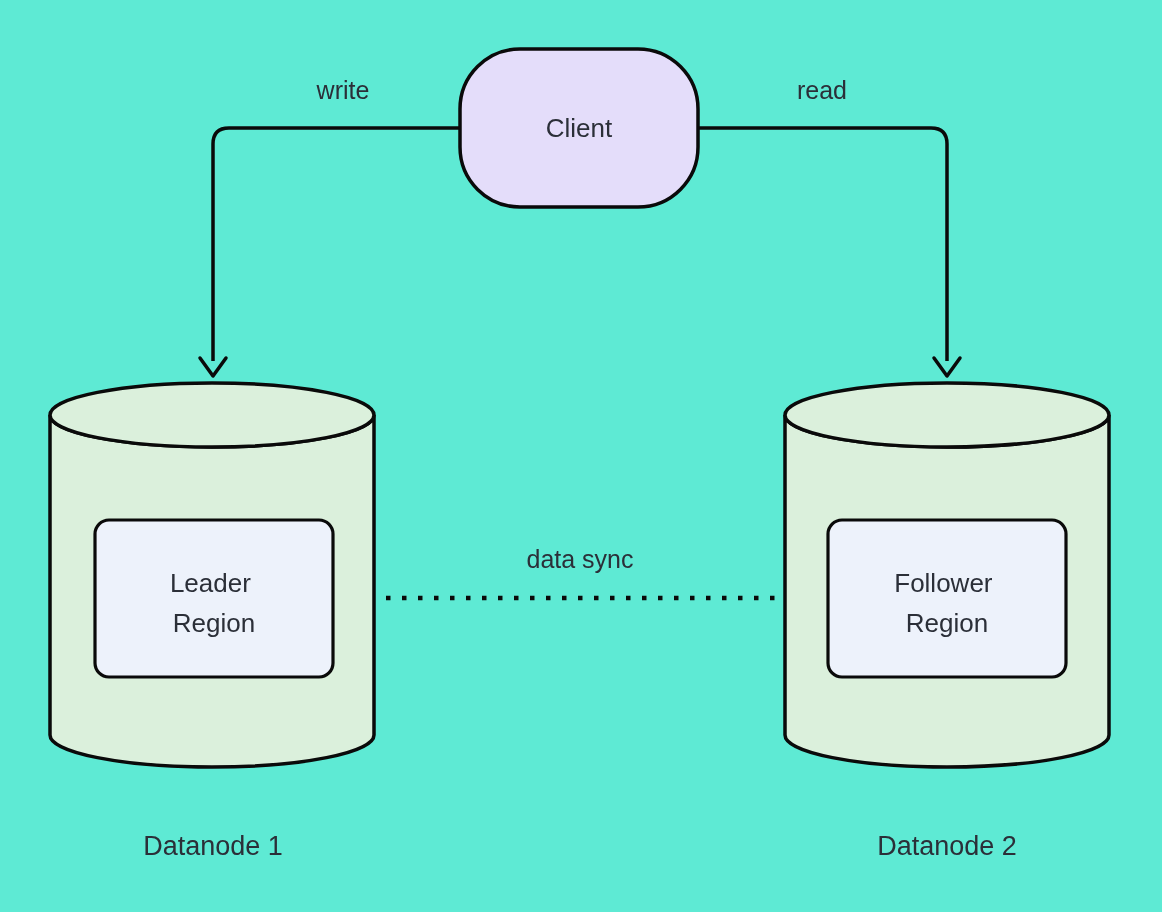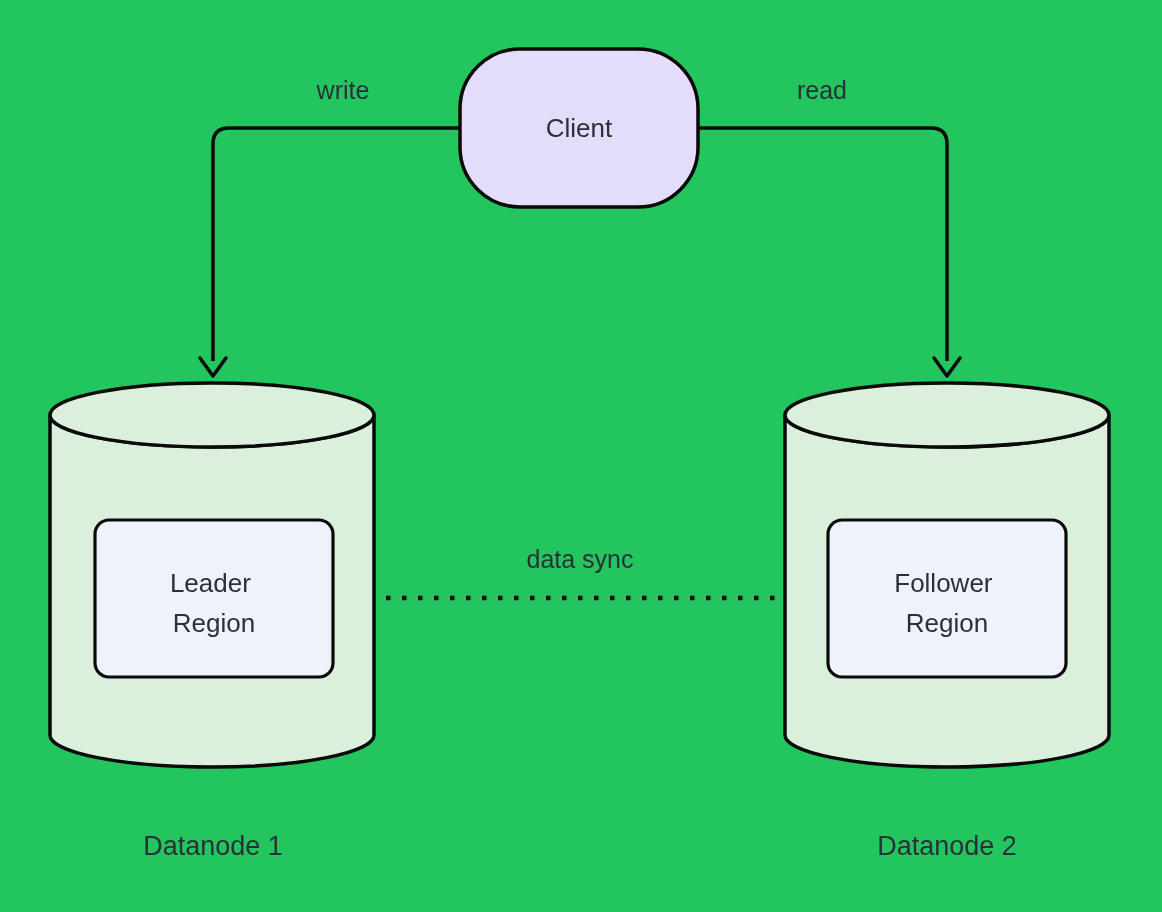--- a/index.html
+++ b/index.html
@@ -4,21 +4,21 @@
 <style>
   html, body {
     margin: 0;
     padding: 0;
     background: #ffffff;
   }
   .stage {
     position: relative;
     width: 1162px;
     height: 912px;
-    background: #22c55e;
+    background: #5eead4;
     overflow: hidden;
     font-family: "Liberation Sans", sans-serif;
   }
   svg text {
     font-family: "Liberation Sans", sans-serif;
     fill: var(--text-color, #2b2f38);
     text-anchor: middle;
   }
   .edge {
     stroke: var(--stroke, #0a0a0a);

